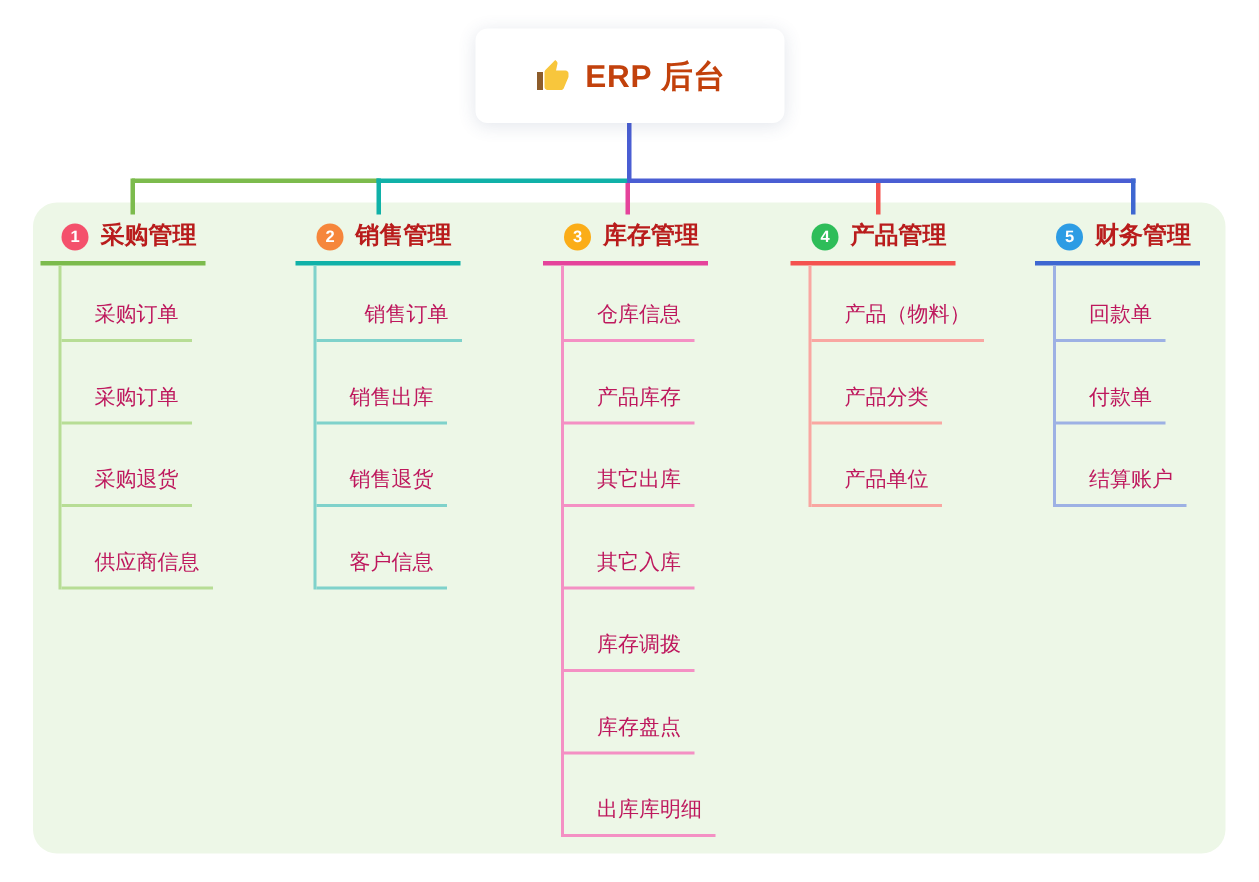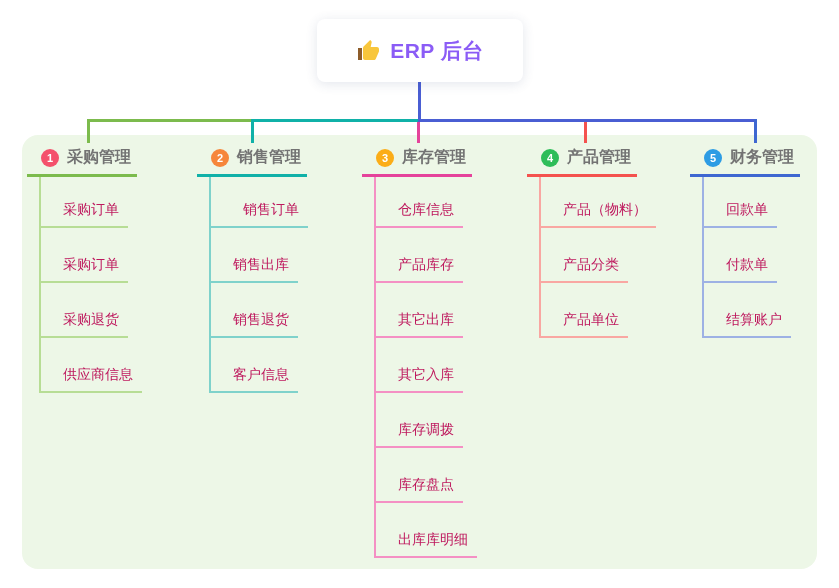--- a/index.html
+++ b/index.html
@@ -23,21 +23,21 @@
   .branch{position:absolute;top:147px;z-index:2;}
   .branch-title{
     display:flex;align-items:center;width:110px;padding:0 0 6px 14px;
     border-bottom:3px solid #000;box-sizing:border-box;cursor:default;
   }
   .badge{
     width:18px;height:18px;border-radius:50%;flex:none;
     color:#fff;font-size:11px;font-weight:bold;line-height:18px;
     display:flex;align-items:center;justify-content:center;margin-right:8px;
   }
-  .branch-label{font-size:16px;font-weight:600;color:#737373;white-space:nowrap;}
+  .branch-label{font-size:16px;font-weight:600;color:#b91c1c;white-space:nowrap;}
   .children{
     list-style:none;margin:0 0 0 12px;padding:0;
     border-left:2px solid #ccc;width:fit-content;
   }
   .children li{
     height:55px;box-sizing:border-box;display:flex;align-items:flex-end;
     padding:0 9px 7px 22px;border-bottom:2px solid #ccc;
     font-size:14px;color:#be185d;white-space:nowrap;width:max-content;min-width:64px;
   }
   .children li:first-child{height:51px;}
@@ -59,21 +59,21 @@
       <div class="line" style="left: 584px; top: 122px; width: 3px; height: 21px; background: rgb(244, 82, 78);"></div>
       <div class="line" style="left: 754px; top: 119px; width: 3px; height: 24px; background: rgb(62, 103, 209);"></div>
       <div class="line" style="left: 418px; top: 82px; width: 3px; height: 40px; background: rgb(74, 94, 211);"></div>
     </div>
 
   <div class="root-card">
     <svg id="thumb-icon" width="24" height="24" viewBox="0 0 24 24" aria-hidden="true">
       <path id="thumb-cuff" d="M2 9h4v12H2z" fill="#8d5c2a"></path>
       <path id="thumb-hand" d="M23 10c0-1.1-.9-2-2-2h-6.31l.95-4.57.03-.32c0-.41-.17-.79-.44-1.06L14.17 1 7.59 7.59C7.22 7.95 7 8.45 7 9v10c0 1.1.9 2 2 2h9c.83 0 1.54-.5 1.84-1.22l3.02-7.05c.09-.23.14-.47.14-.73v-2z" fill="#f8c63c"></path>
     </svg>
-    <span class="root-title" style="color: #8b5cf6;">ERP 后台</span>
+    <span class="root-title" style="color: #c2410c;">ERP 后台</span>
   </div>
 
   <div id="branches">
   <div class="branch" style="left: 27px;">
     <div class="branch-title" style="border-bottom-color: rgb(124, 187, 77);">
       <span class="badge" style="background: rgb(244, 81, 108);">1</span>
       <span class="branch-label">采购管理</span>
     </div>
     <ul class="children" style="border-left-color: rgb(183, 221, 149);">
           <li style="border-bottom-color: rgb(183, 221, 149);">采购订单</li>

